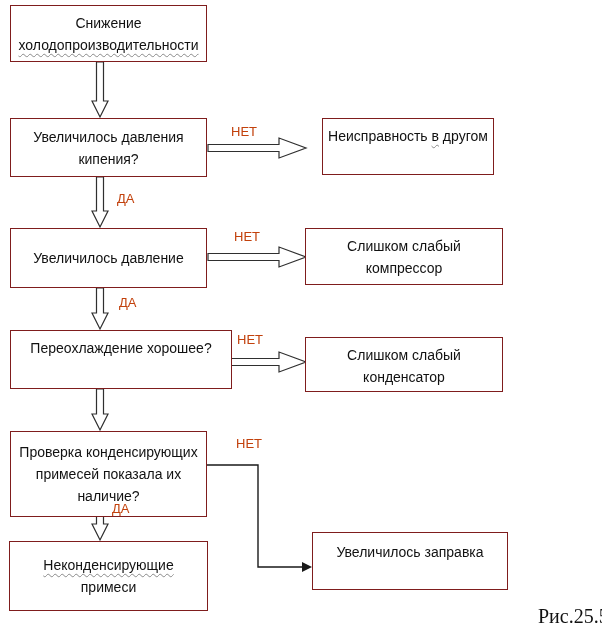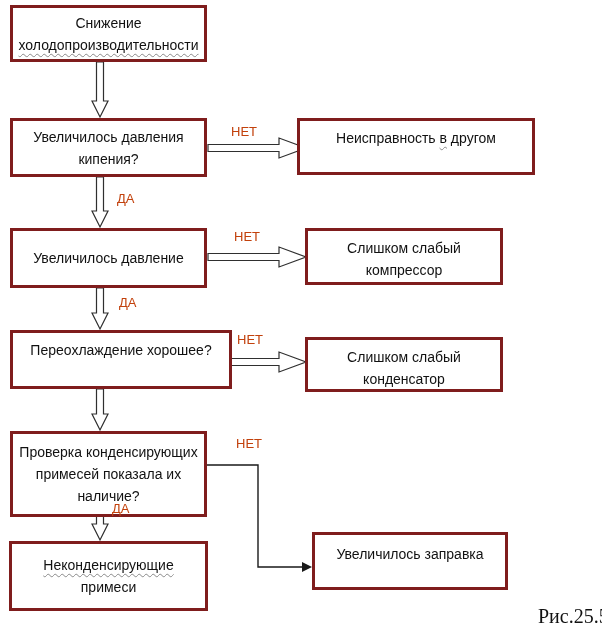--- a/index.html
+++ b/index.html
@@ -11,21 +11,21 @@
     font-family:"Liberation Sans", sans-serif;
     color:#111111;
     overflow:hidden;
   }
   #arrow-layer {
     position:absolute; left:0; top:0; width:602px; height:633px;
   }
   .node {
     position:absolute;
     background:#ffffff;
-    border:3px solid #7f1d1d;
+    border:1px solid #7f1d1d;
     display:flex;
     flex-direction:column;
     align-items:center;
     text-align:center;
     font-size:14px;
     line-height:22px;
   }
   .v-center { justify-content:center; }
   .v-top { padding-top:6px; }
   .line { white-space:nowrap; }
@@ -79,21 +79,21 @@
     </div>
   </div>
 
   <div class="node v-center" style="left:10px; top:118px; width:197px; height:59px;">
     <div class="line">Увеличилось давления</div>
     <div class="line">кипения?</div>
   </div>
 
   <span class="lbl" style="left:231px; top:124px;">НЕТ</span>
 
-  <div class="node v-top" style="left:297px; top:118px; width:238px; height:57px;">
+  <div class="node v-top" style="left:322px; top:118px; width:172px; height:57px;">
     <div class="line"><span>Неисправность </span><span class="wavy">в</span><span> другом</span></div>
   </div>
 
   <span class="lbl" style="left:117px; top:191px;">ДА</span>
 
   <div class="node v-center" style="left:10px; top:228px; width:197px; height:60px;">
     <div class="line">Увеличилось давление</div>
   </div>
 
   <span class="lbl" style="left:234px; top:229px;">НЕТ</span>

